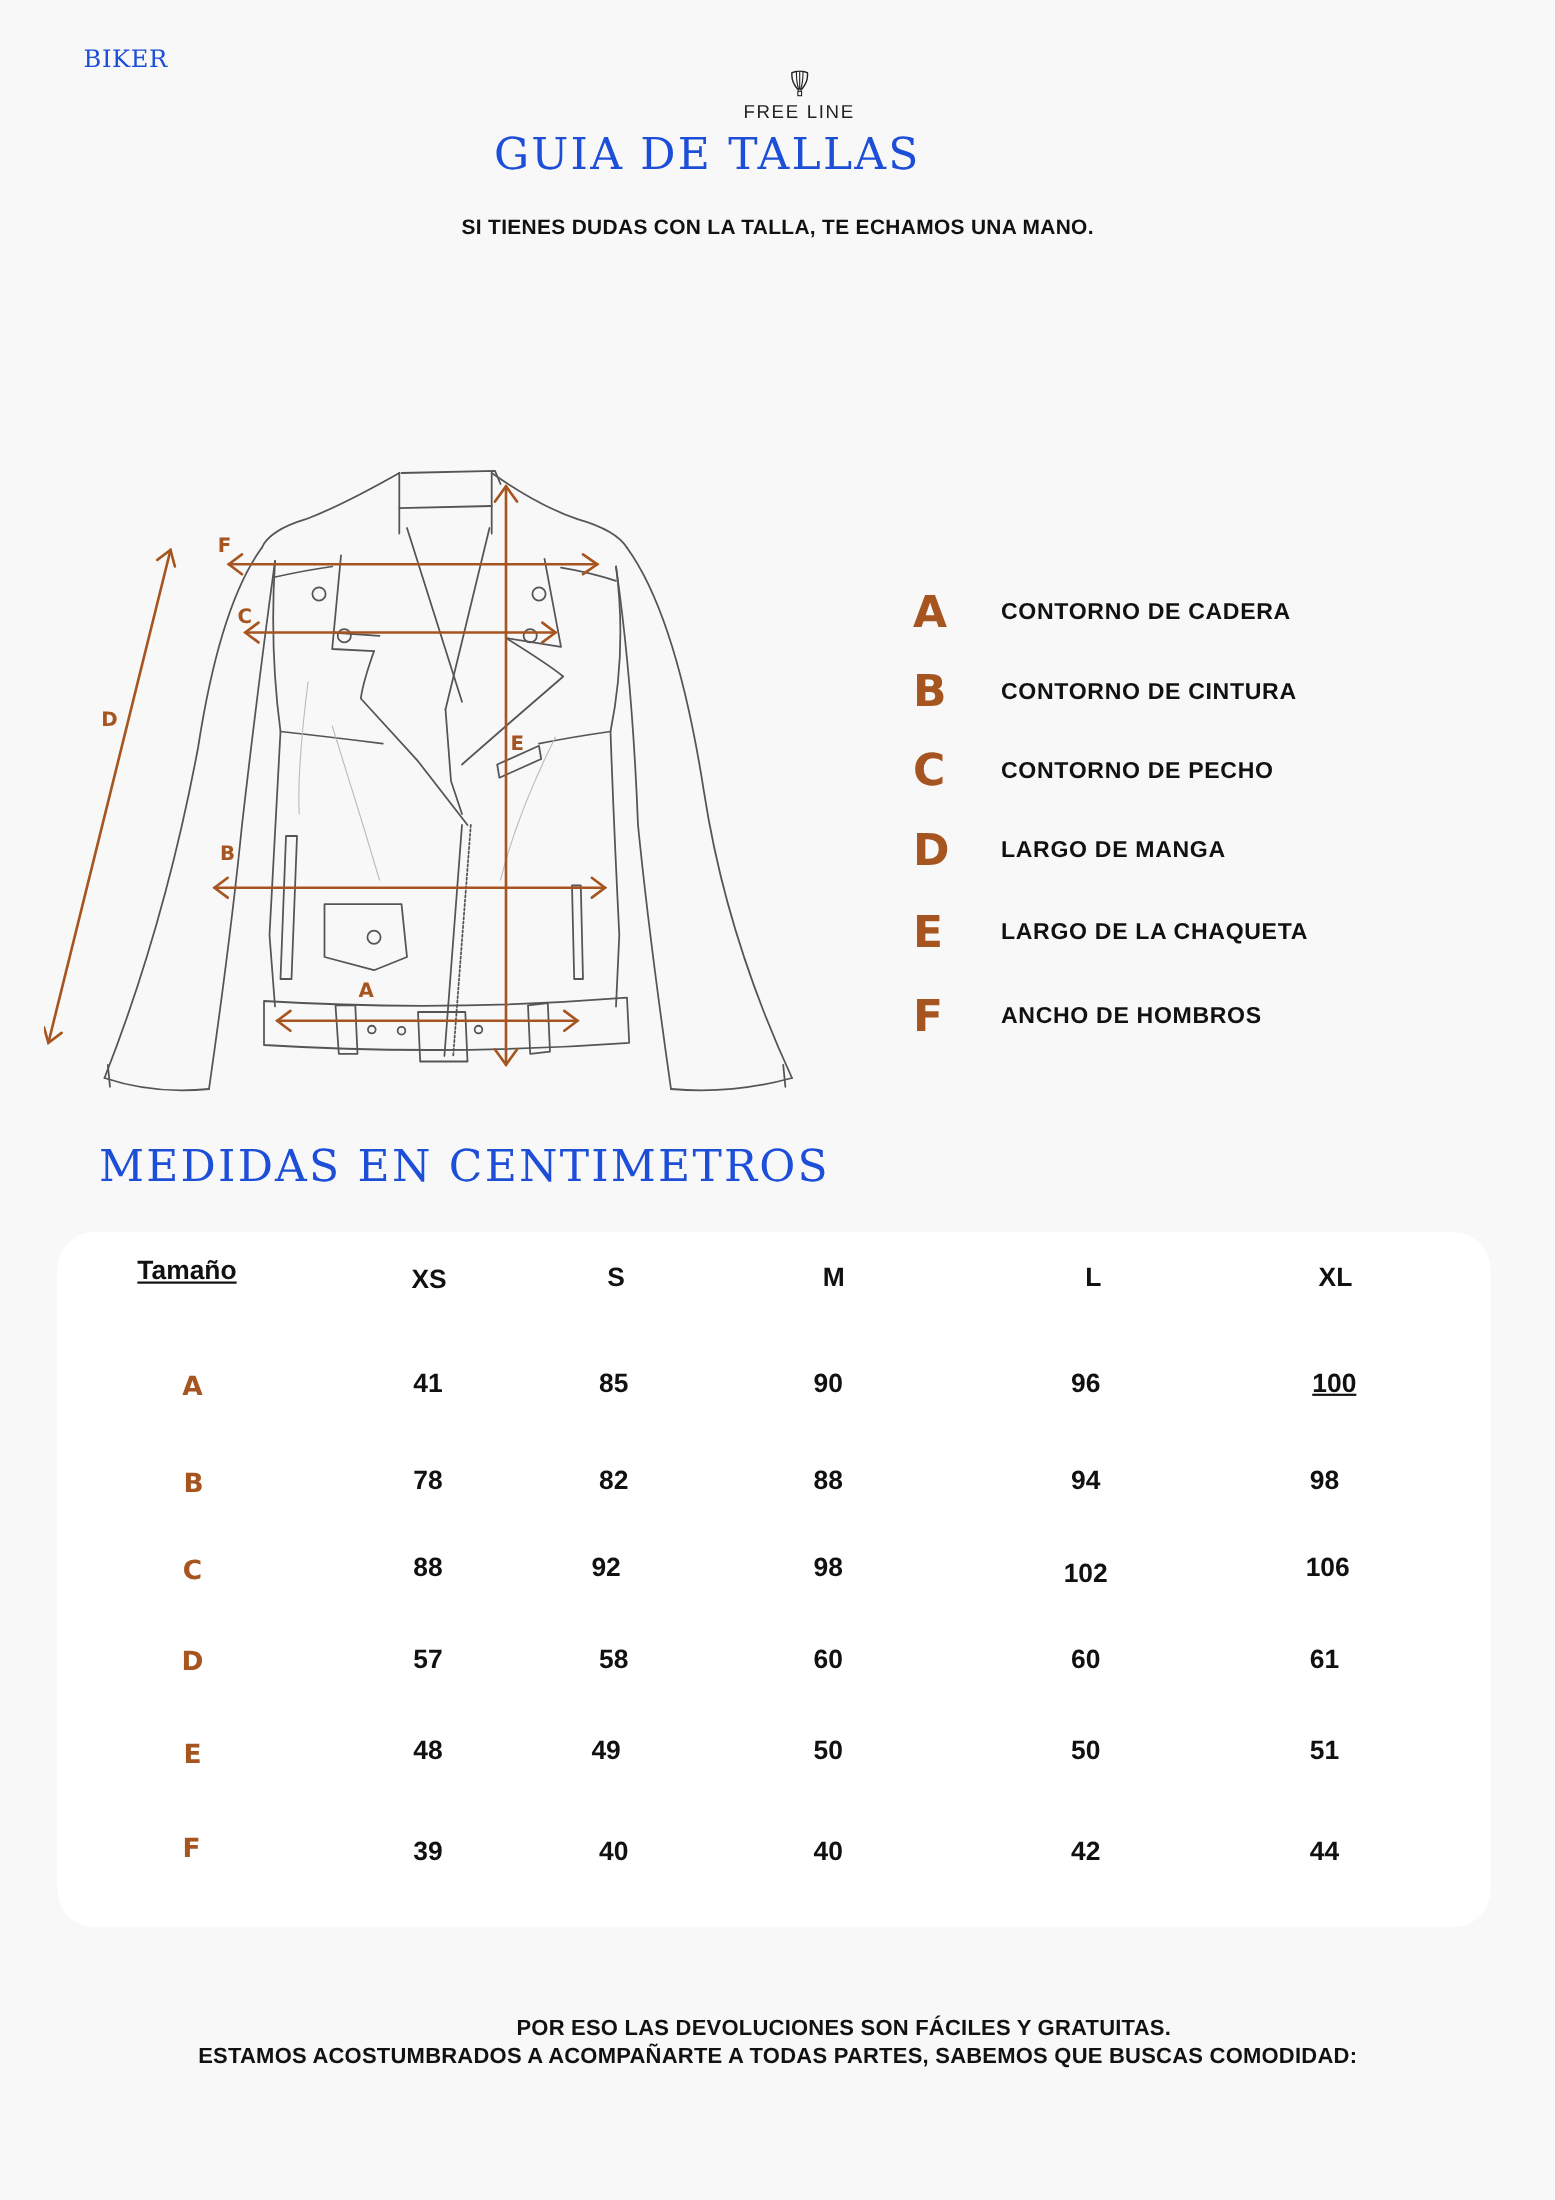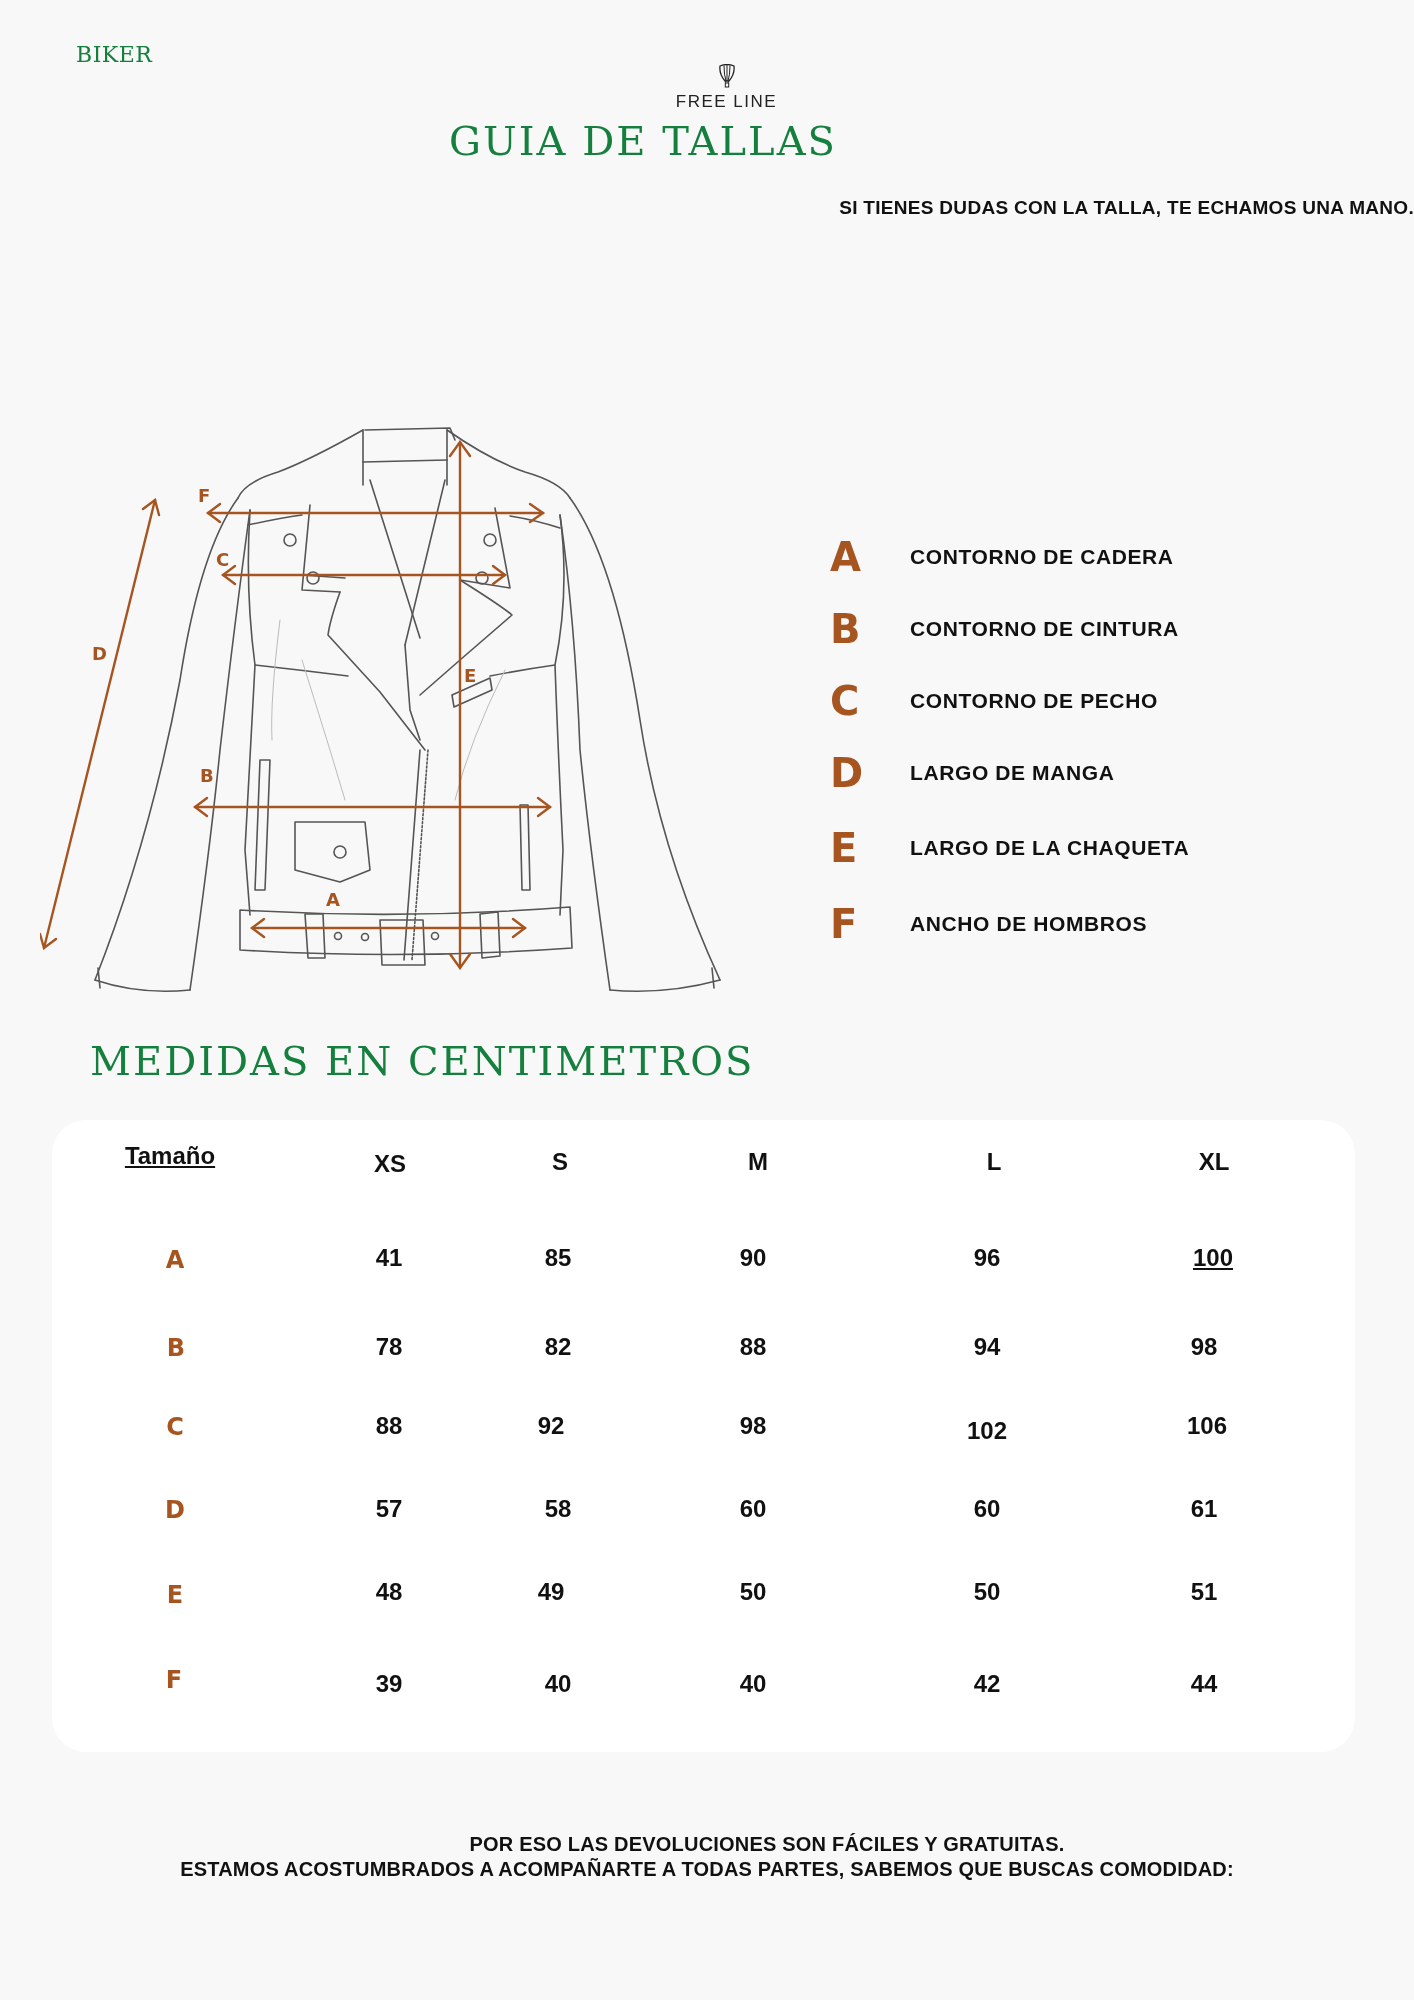--- a/index.html
+++ b/index.html
@@ -1,28 +1,28 @@
 <!DOCTYPE html>
 <html><head>
 <meta charset="utf-8">
 <style>
   * { box-sizing: border-box; margin: 0; padding: 0; }
   html, body { width: 1414px; height: 2000px; background: #f8f8f8; overflow: hidden; }
   body { position: relative; font-family: "Liberation Sans", sans-serif; color: #111; }
   .abs { position: absolute; }
   .serif { font-family: "DejaVu Serif", "Liberation Serif", serif; }
-  .brand-blue { color: #15803d; }
+  .brand-blue { color: #1d4ed8; }
   .brown { color: #a65520; }
 
   #biker { left: 76px; top: 42px; font-size: 22px; letter-spacing: 0.5px; }
   #logo { left: 0; width: 1414px; top: 64px; text-align: center; padding-left: 39px; }
   #logo svg { display: block; margin: 0 auto; }
   #logo-text { font-size: 17px; letter-spacing: 1.5px; color: #222; margin-top: 2px; }
   #title { left: 0; width: 1286px; top: 118px; text-align: center; font-size: 40px; letter-spacing: 2px; }
-  #subtitle { left: 0; width: 1414px; top: 197px; text-align: right; font-size: 19px; font-weight: bold; letter-spacing: 0.3px; }
+  #subtitle { left: 0; width: 1414px; top: 197px; text-align: center; font-size: 19px; font-weight: bold; letter-spacing: 0.3px; }
 
   #diagram { left: 40px; top: 420px; width: 700px; height: 590px; }
 
   .legend-row { position: absolute; left: 830px; height: 50px; display: flex; align-items: center; }
   .legend-letter { width: 60px; font-size: 40px; font-weight: bold; text-align: left; font-family: "DejaVu Sans", sans-serif; }
   .legend-label { margin-left: 20px; font-size: 21px; font-weight: bold; letter-spacing: 0.6px; color: #111; }
 
   #measures-title { left: 90px; top: 1038px; font-size: 40px; letter-spacing: 2px; }
 
   #table-card { left: 52px; top: 1120px; width: 1303px; height: 632px; background: #ffffff; border-radius: 34px; }

